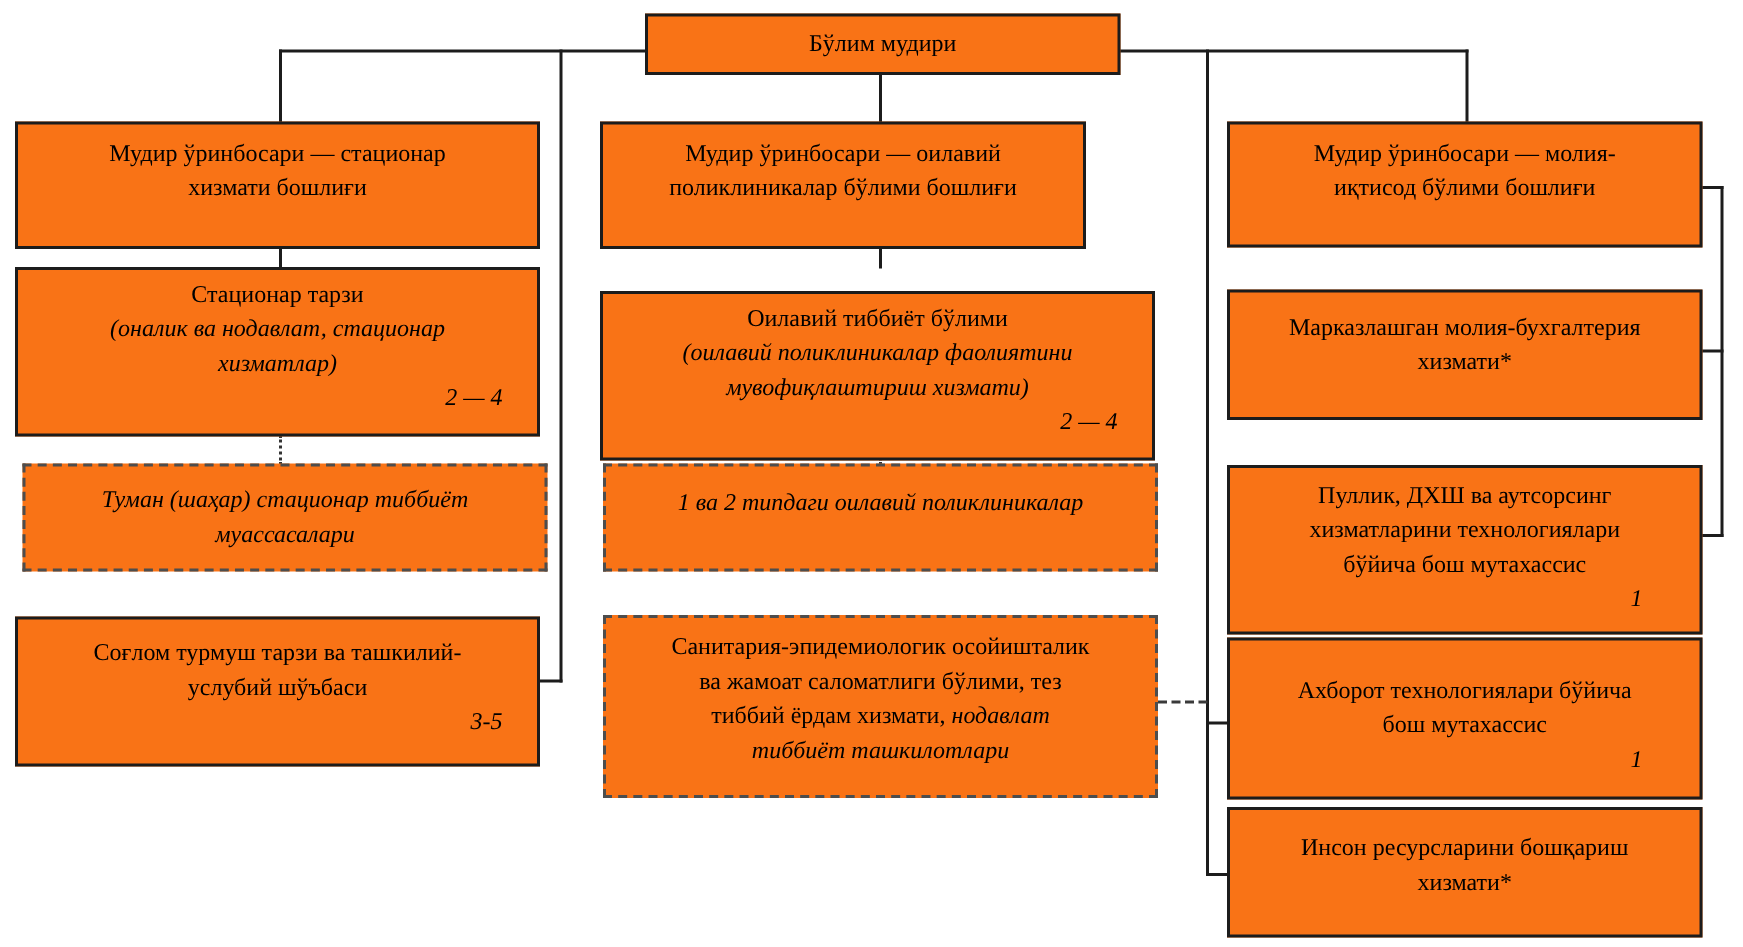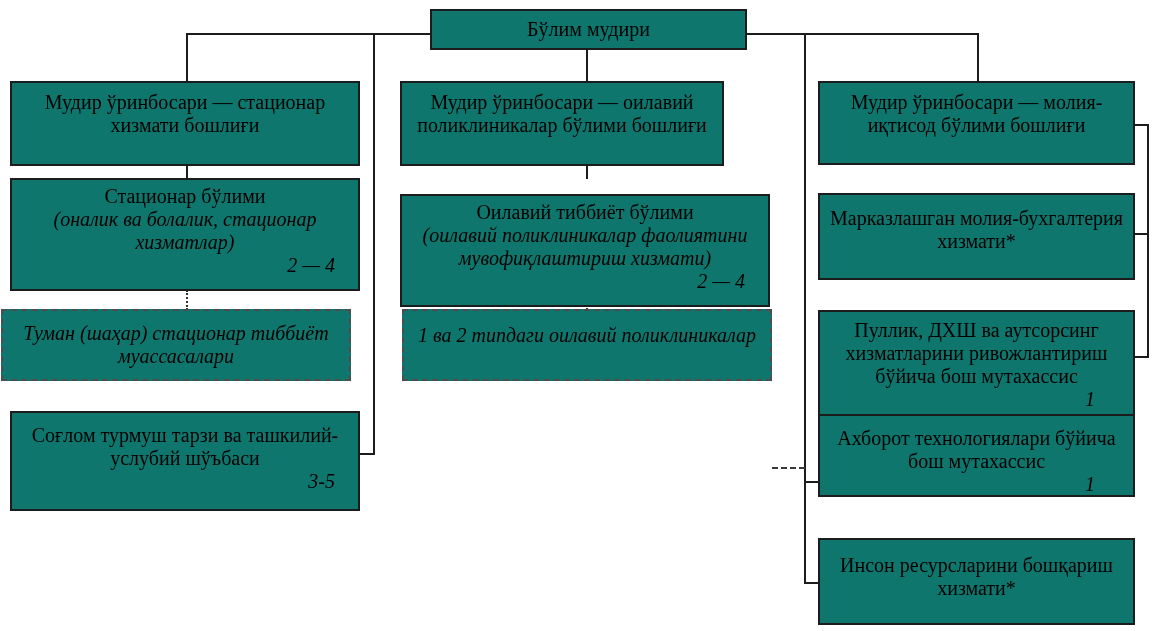--- a/index.html
+++ b/index.html
@@ -8,22 +8,22 @@
     width:1162px;height:631px;
     background:#ffffff;
     font-family:"Liberation Serif","DejaVu Serif",serif;
     color:#000;
     overflow:hidden;
   }
   .node{
     position:absolute;
     box-sizing:border-box;
     border:2px solid #1c1c1c;
-    background:#0f766e;
-    font-size:20px;
+    background:#f97316;
+    font-size:16px;
     line-height:23px;
     text-align:center;
   }
   .node.dashed{
     border:2px dashed #4d4d4d;
   }
   .node .line{display:block;}
   .italic{font-style:italic;}
   .count{
     display:block;
@@ -74,27 +74,27 @@
   <div class="node center-flex" style="left:430px;top:9px;width:317px;height:41px;">
     <span class="line">Бўлим мудири</span>
   </div>
 
   <div class="node" style="left:10px;top:81px;width:350px;height:85px;padding-top:8px;">
     <span class="line">Мудир ўринбосари — стационар</span>
     <span class="line">хизмати бошлиғи</span>
   </div>
 
   <div class="node" style="left:10px;top:178px;width:350px;height:113px;padding-top:5px;">
-    <span class="line">Стационар бўлими</span>
-    <span class="line italic">(оналик ва болалик, стационар</span>
+    <span class="line">Стационар тарзи</span>
+    <span class="line italic">(оналик ва нодавлат, стационар</span>
     <span class="line italic">хизматлар)</span>
     <span class="count">2 — 4</span>
   </div>
 
-  <div class="node dashed" style="left:1px;top:309px;width:350px;height:72px;padding-top:11px;">
+  <div class="node dashed" style="left:15px;top:309px;width:350px;height:72px;padding-top:11px;">
     <span class="line italic">Туман (шаҳар) стационар тиббиёт</span>
     <span class="line italic">муассасалари</span>
   </div>
 
   <div class="node" style="left:10px;top:411px;width:350px;height:100px;padding-top:11px;">
     <span class="line">Соғлом турмуш тарзи ва ташкилий-</span>
     <span class="line">услубий шўъбаси</span>
     <span class="count">3-5</span>
   </div>
 
@@ -107,39 +107,45 @@
     <span class="line">Оилавий тиббиёт бўлими</span>
     <span class="line italic">(оилавий поликлиникалар фаолиятини</span>
     <span class="line italic">мувофиқлаштириш хизмати)</span>
     <span class="count">2 — 4</span>
   </div>
 
   <div class="node dashed" style="left:402px;top:309px;width:370px;height:72px;padding-top:13px;">
     <span class="line italic">1 ва 2 типдаги оилавий поликлиникалар</span>
   </div>
 
+  <div class="node dashed" style="left:402px;top:410px;width:370px;height:122px;padding-top:8px;">
+    <span class="line">Санитария-эпидемиологик осойишталик</span>
+    <span class="line">ва жамоат саломатлиги бўлими, тез</span>
+    <span class="line"><span>тиббий ёрдам хизмати, </span><span class="italic">нодавлат</span></span>
+    <span class="line italic">тиббиёт ташкилотлари</span>
+  </div>
 
   <div class="node" style="left:818px;top:81px;width:317px;height:84px;padding-top:8px;">
     <span class="line">Мудир ўринбосари — молия-</span>
     <span class="line">иқтисод бўлими бошлиғи</span>
   </div>
 
   <div class="node" style="left:818px;top:193px;width:317px;height:87px;padding-top:12px;">
     <span class="line">Марказлашган молия-бухгалтерия</span>
     <span class="line">хизмати*</span>
   </div>
 
   <div class="node" style="left:818px;top:310px;width:317px;height:113px;padding-top:7px;">
     <span class="line">Пуллик, ДХШ ва аутсорсинг</span>
-    <span class="line">хизматларини ривожлантириш</span>
+    <span class="line">хизматларини технологиялари</span>
     <span class="line">бўйича бош мутахассис</span>
     <span class="count" style="padding-right:38px;">1</span>
   </div>
 
-  <div class="node" style="left:818px;top:414px;width:317px;height:83px;padding-top:11px;">
+  <div class="node" style="left:818px;top:425px;width:317px;height:108px;padding-top:22px;">
     <span class="line">Ахборот технологиялари бўйича</span>
     <span class="line">бош мутахассис</span>
     <span class="count" style="padding-right:38px;">1</span>
   </div>
 
   <div class="node" style="left:818px;top:538px;width:317px;height:87px;padding-top:14px;">
     <span class="line">Инсон ресурсларини бошқариш</span>
     <span class="line">хизмати*</span>
   </div>
 

